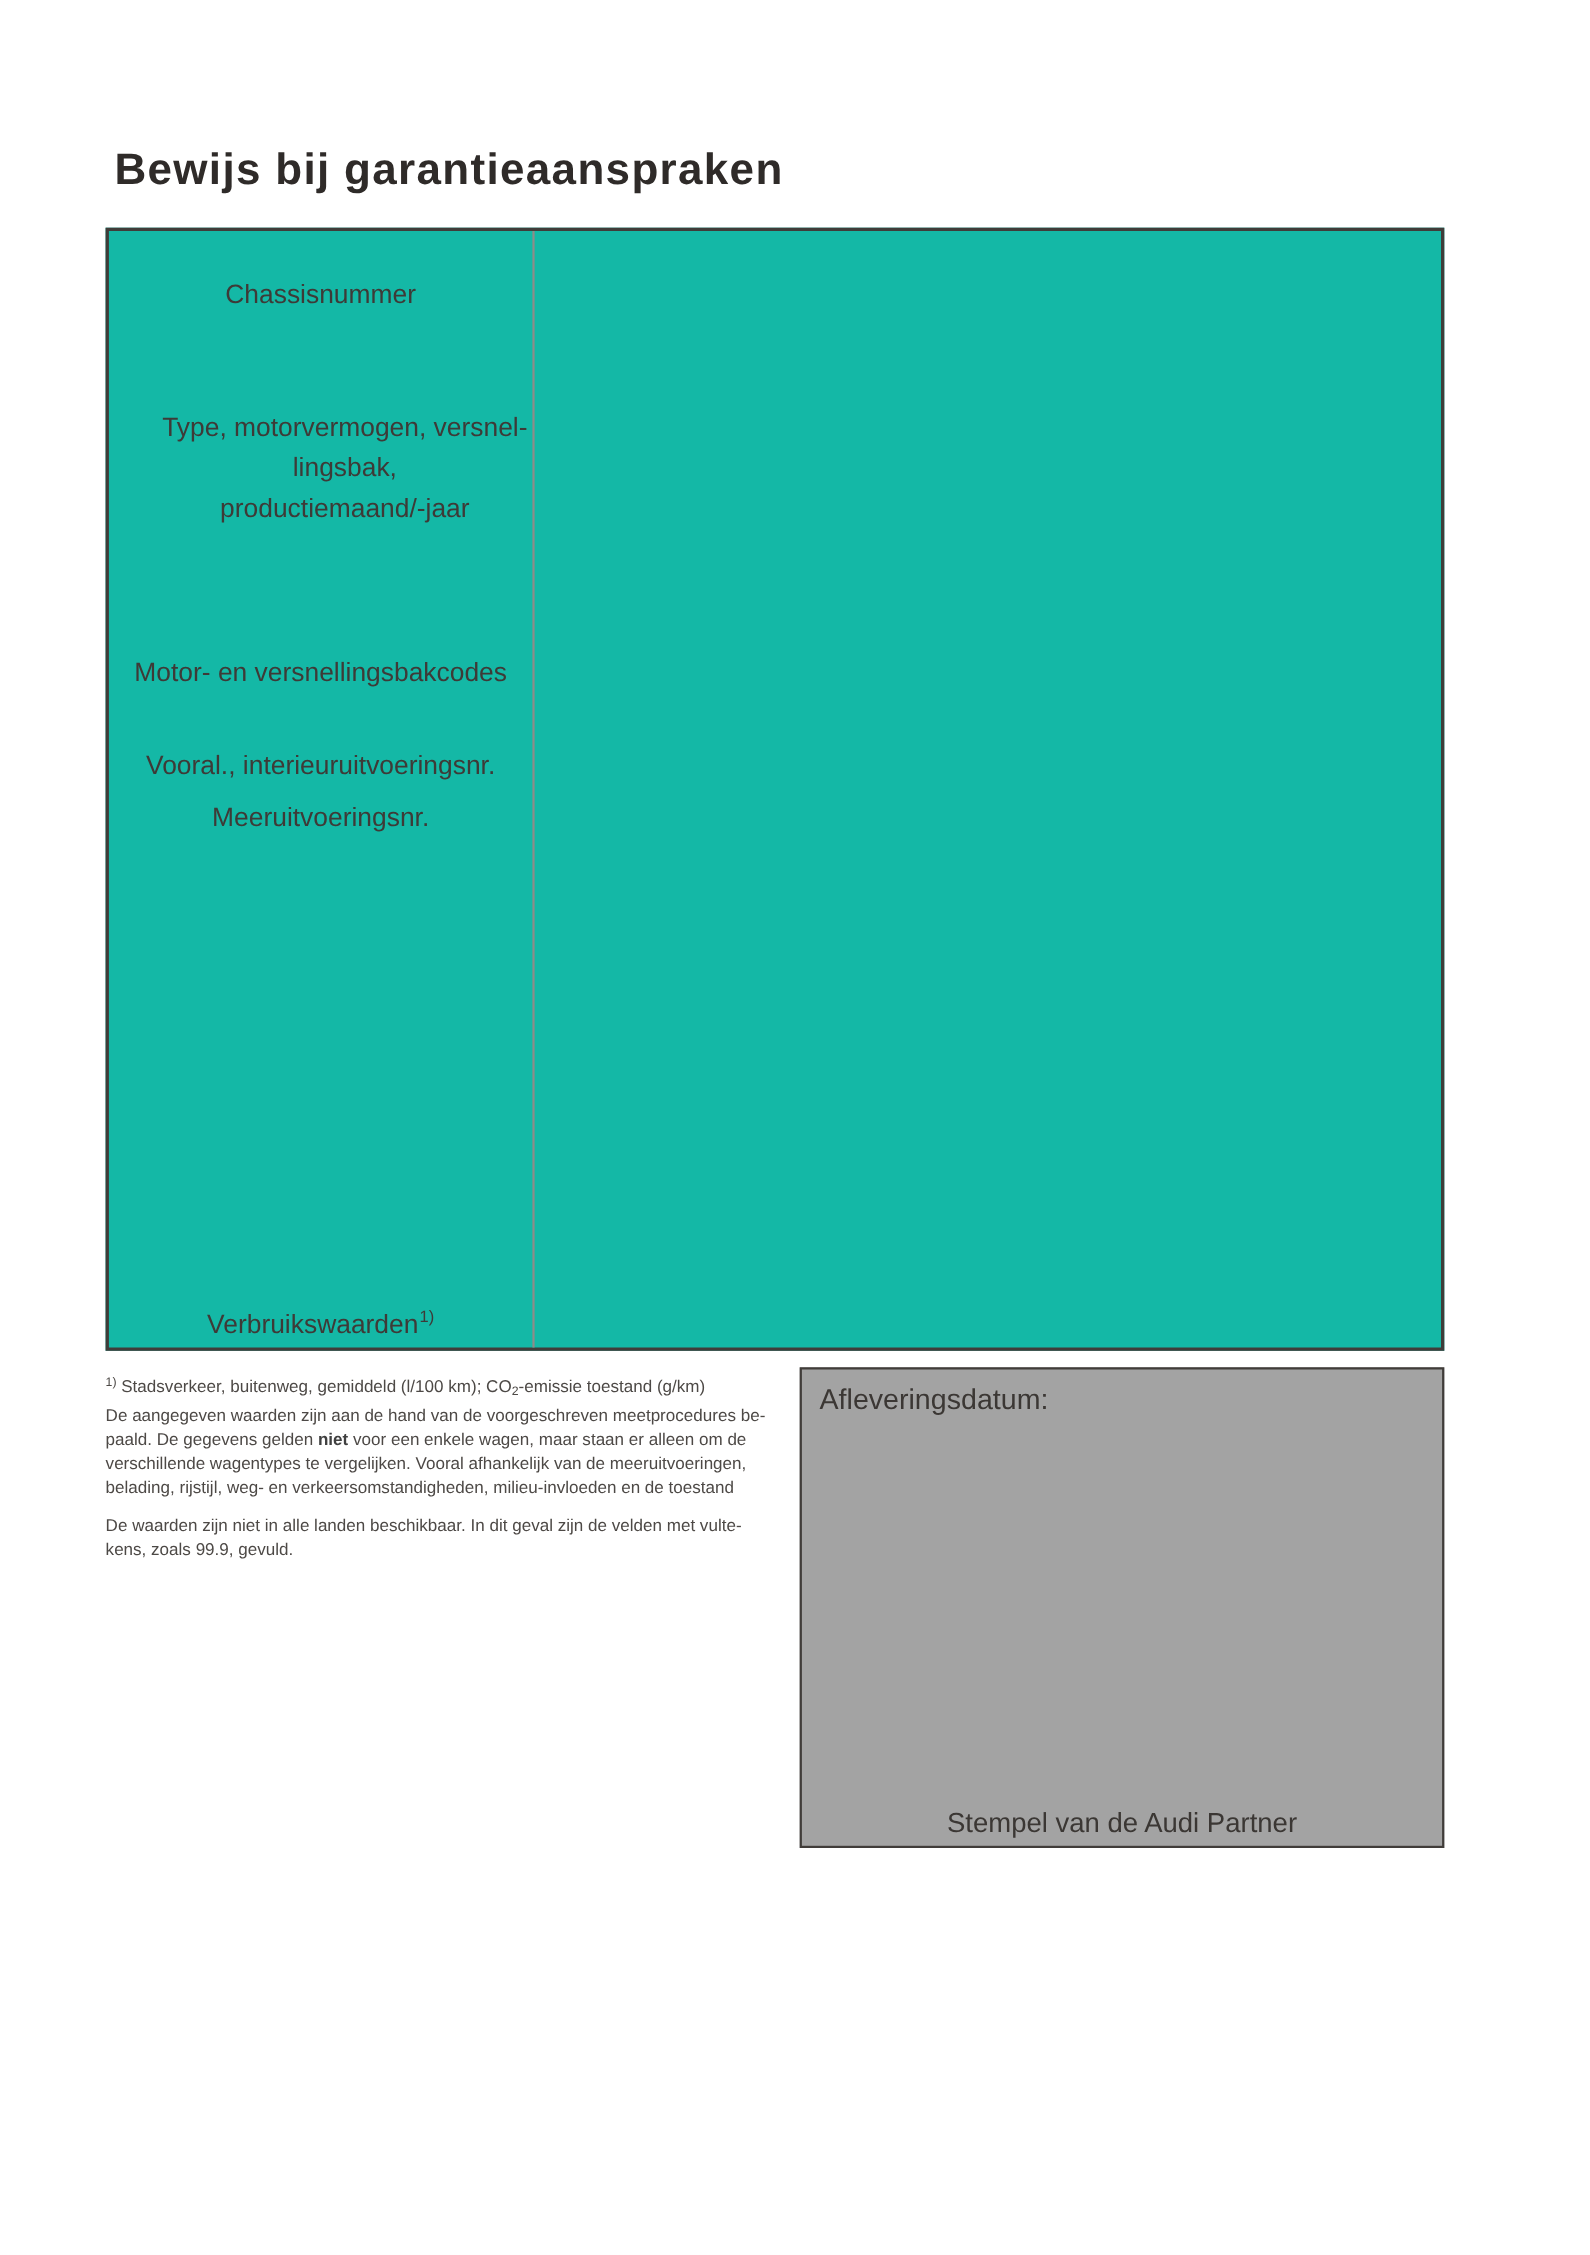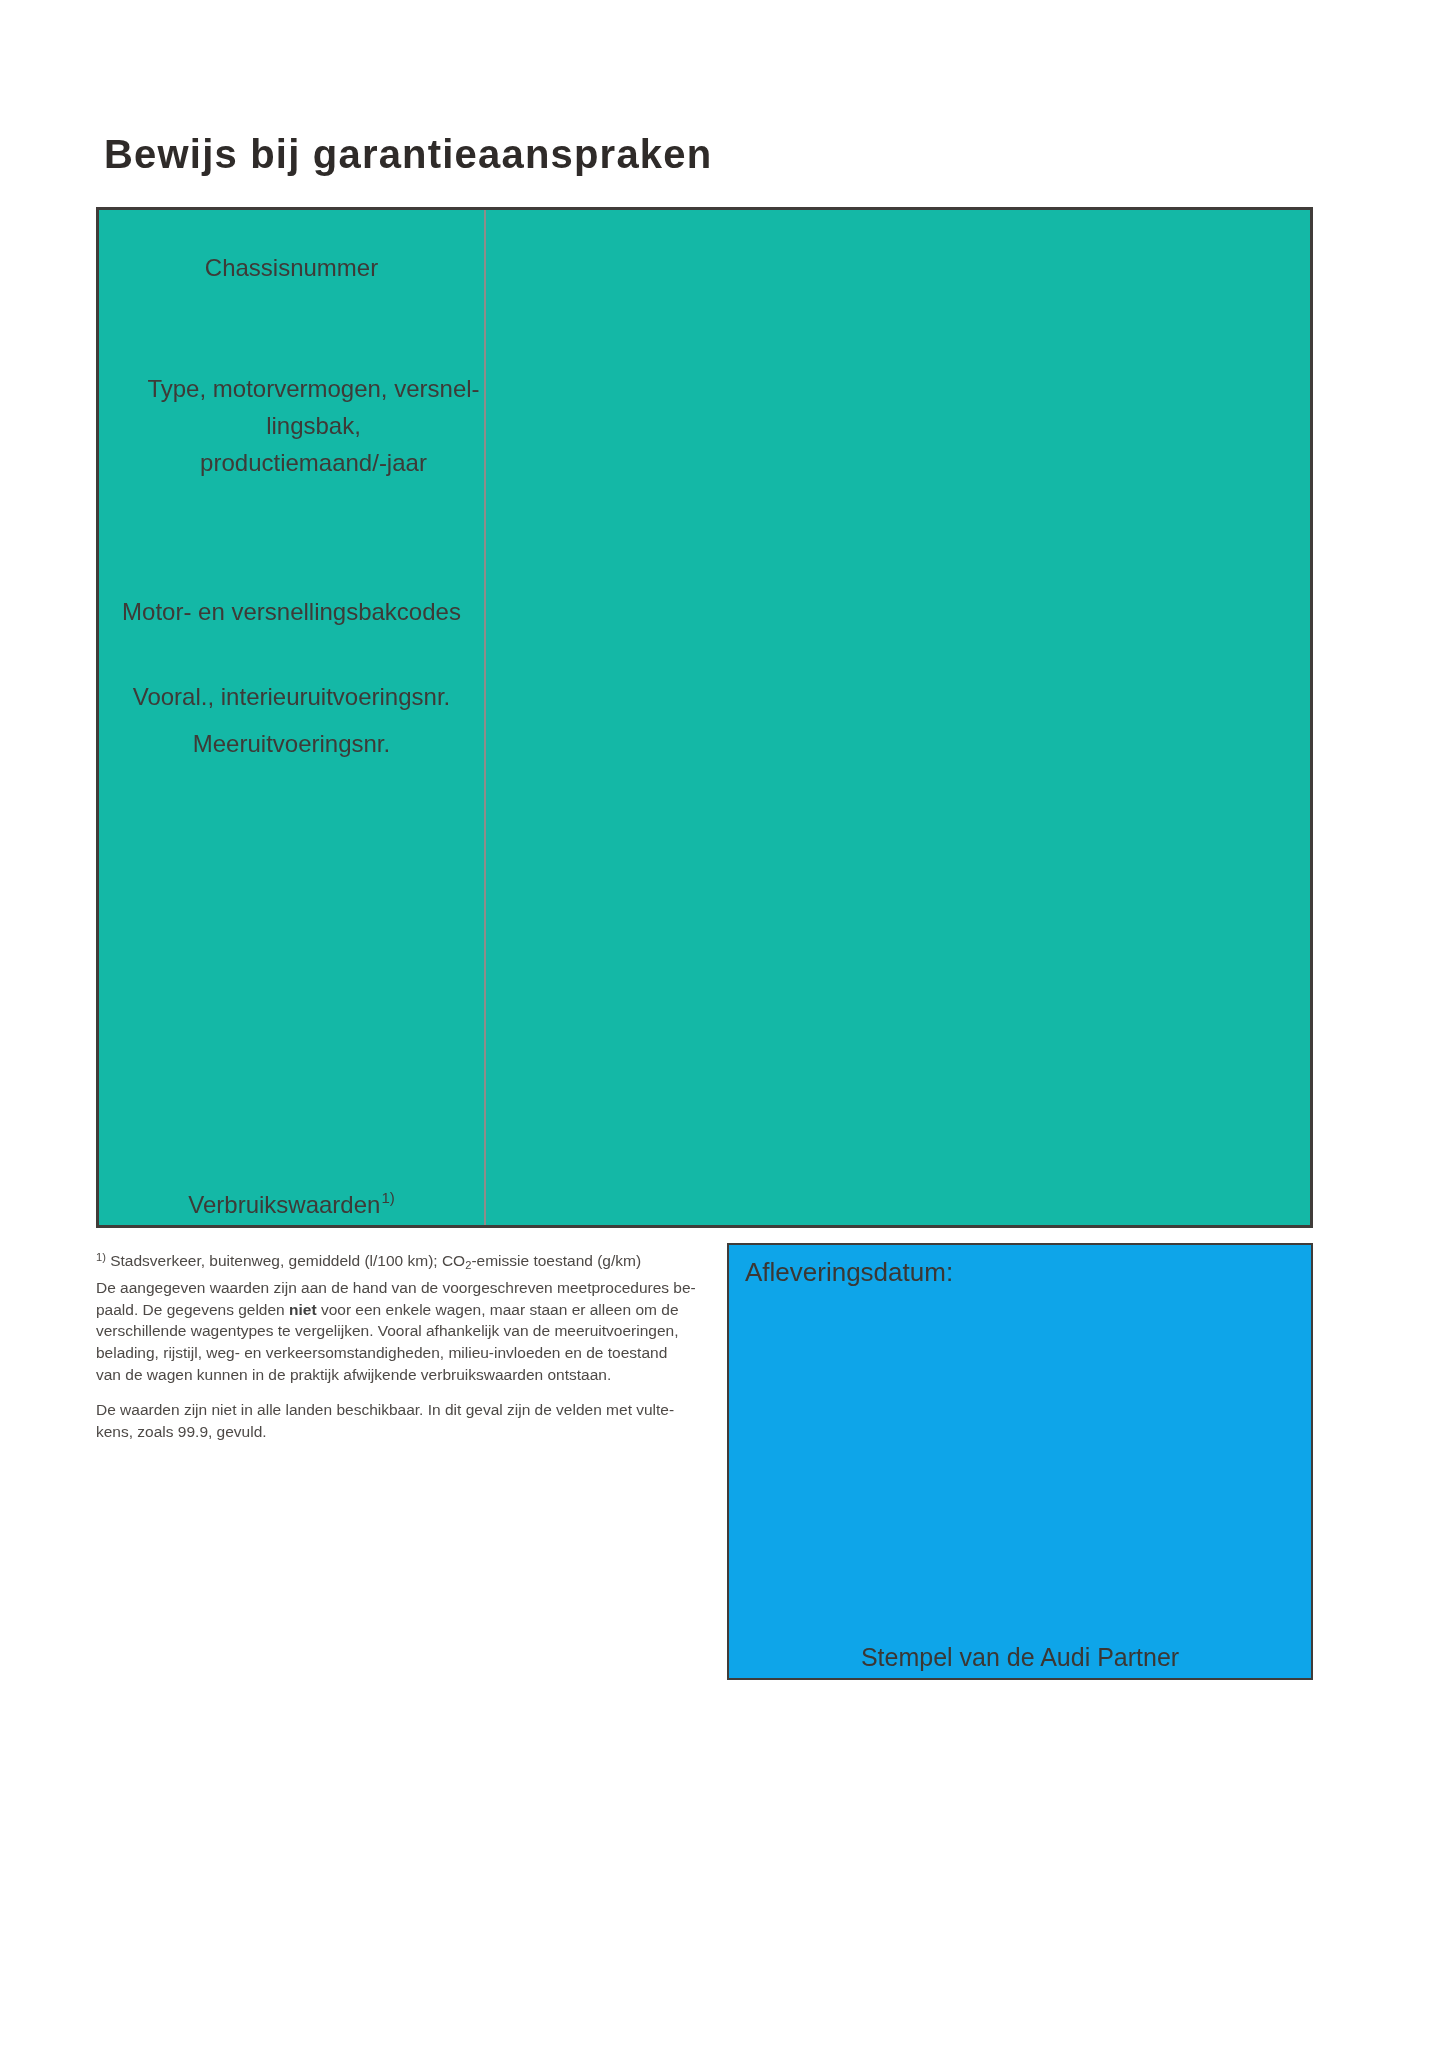--- a/index.html
+++ b/index.html
@@ -84,21 +84,21 @@
   .fn-bold { font-weight: 700; color: #404040; }
 
   
   .stamp-box {
     position: absolute;
     left: 727px;
     top: 1243px;
     width: 586px;
     height: 437px;
     border: 2px solid #403c39;
-    background: #0ea5e9;
+    background: #a3a3a3;
   }
   .stamp-box-label {
     position: absolute;
     left: 16px;
     top: 12px;
     font-size: 26px;
     color: #3b3734;
     white-space: nowrap;
   }
   .stamp-box-footer {
@@ -139,21 +139,20 @@
   <div class="spec-divider"></div>
   <div class="value-col"></div>
 </div>
 
 <div class="footnote">
   <div class="fn-line"><span class="fn-sup">1)</span><span> Stadsverkeer, buitenweg, gemiddeld (l/100 km); CO</span><span class="fn-sub">2</span><span>-emissie toestand (g/km)</span></div>
   <div class="fn-line">De aangegeven waarden zijn aan de hand van de voorgeschreven meetprocedures be-</div>
   <div class="fn-line"><span>paald. De gegevens gelden </span><span class="fn-bold">niet</span><span> voor een enkele wagen, maar staan er alleen om de</span></div>
   <div class="fn-line">verschillende wagentypes te vergelijken. Vooral afhankelijk van de meeruitvoeringen,</div>
   <div class="fn-line">belading, rijstijl, weg- en verkeersomstandigheden, milieu-invloeden en de toestand</div>
-  <div class="fn-line">van de wagen kunnen in de praktijk afwijkende verbruikswaarden ontstaan.</div>
   <div class="fn-line fn-para2">De waarden zijn niet in alle landen beschikbaar. In dit geval zijn de velden met vulte-</div>
   <div class="fn-line">kens, zoals 99.9, gevuld.</div>
 </div>
 
 <div class="stamp-box">
   <div class="stamp-box-label">Afleveringsdatum:</div>
   <div class="stamp-box-footer">Stempel van de Audi Partner</div>
 </div>
 
 </body></html>

